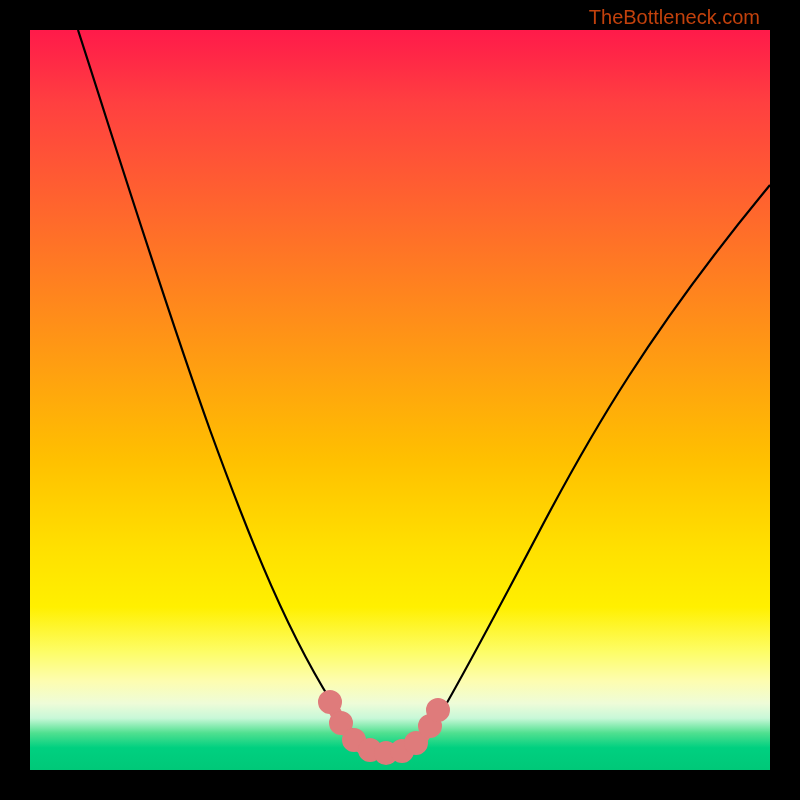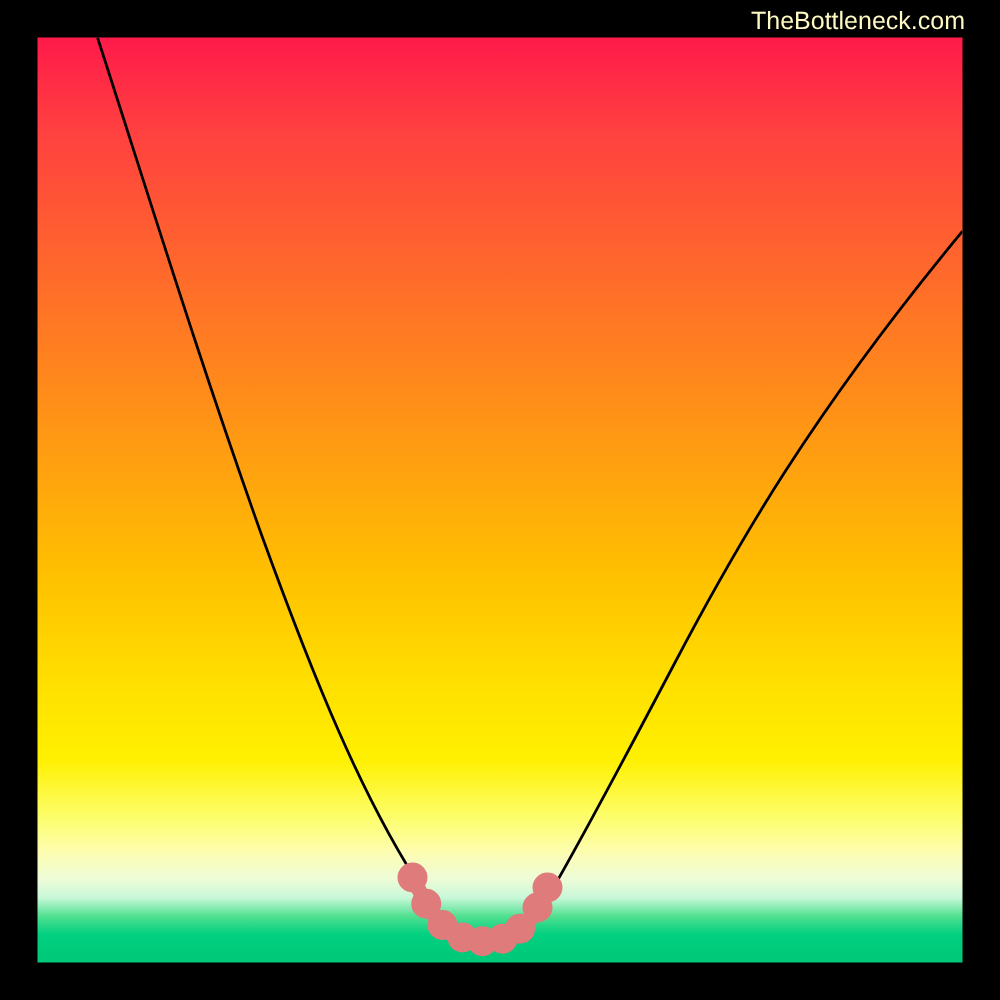--- a/index.html
+++ b/index.html
@@ -31,22 +31,22 @@
       #eefcd8 91%,
       #c8f8d8 93%,
       #50e090 95%,
       #00d080 97%,
       #00c878 100%
     );
   }
   .attribution {
     position: absolute;
     top: 6px;
-    right: 28px;
-    color: #fef9c3;
+    right: 40px;
+    color: #c2410c;
     font-size: 20px;
     font-weight: 500;
     z-index: 10;
   }
   svg.curve {
     position: absolute;
     left: 0;
     top: 0;
     width: 740px;
     height: 740px;

